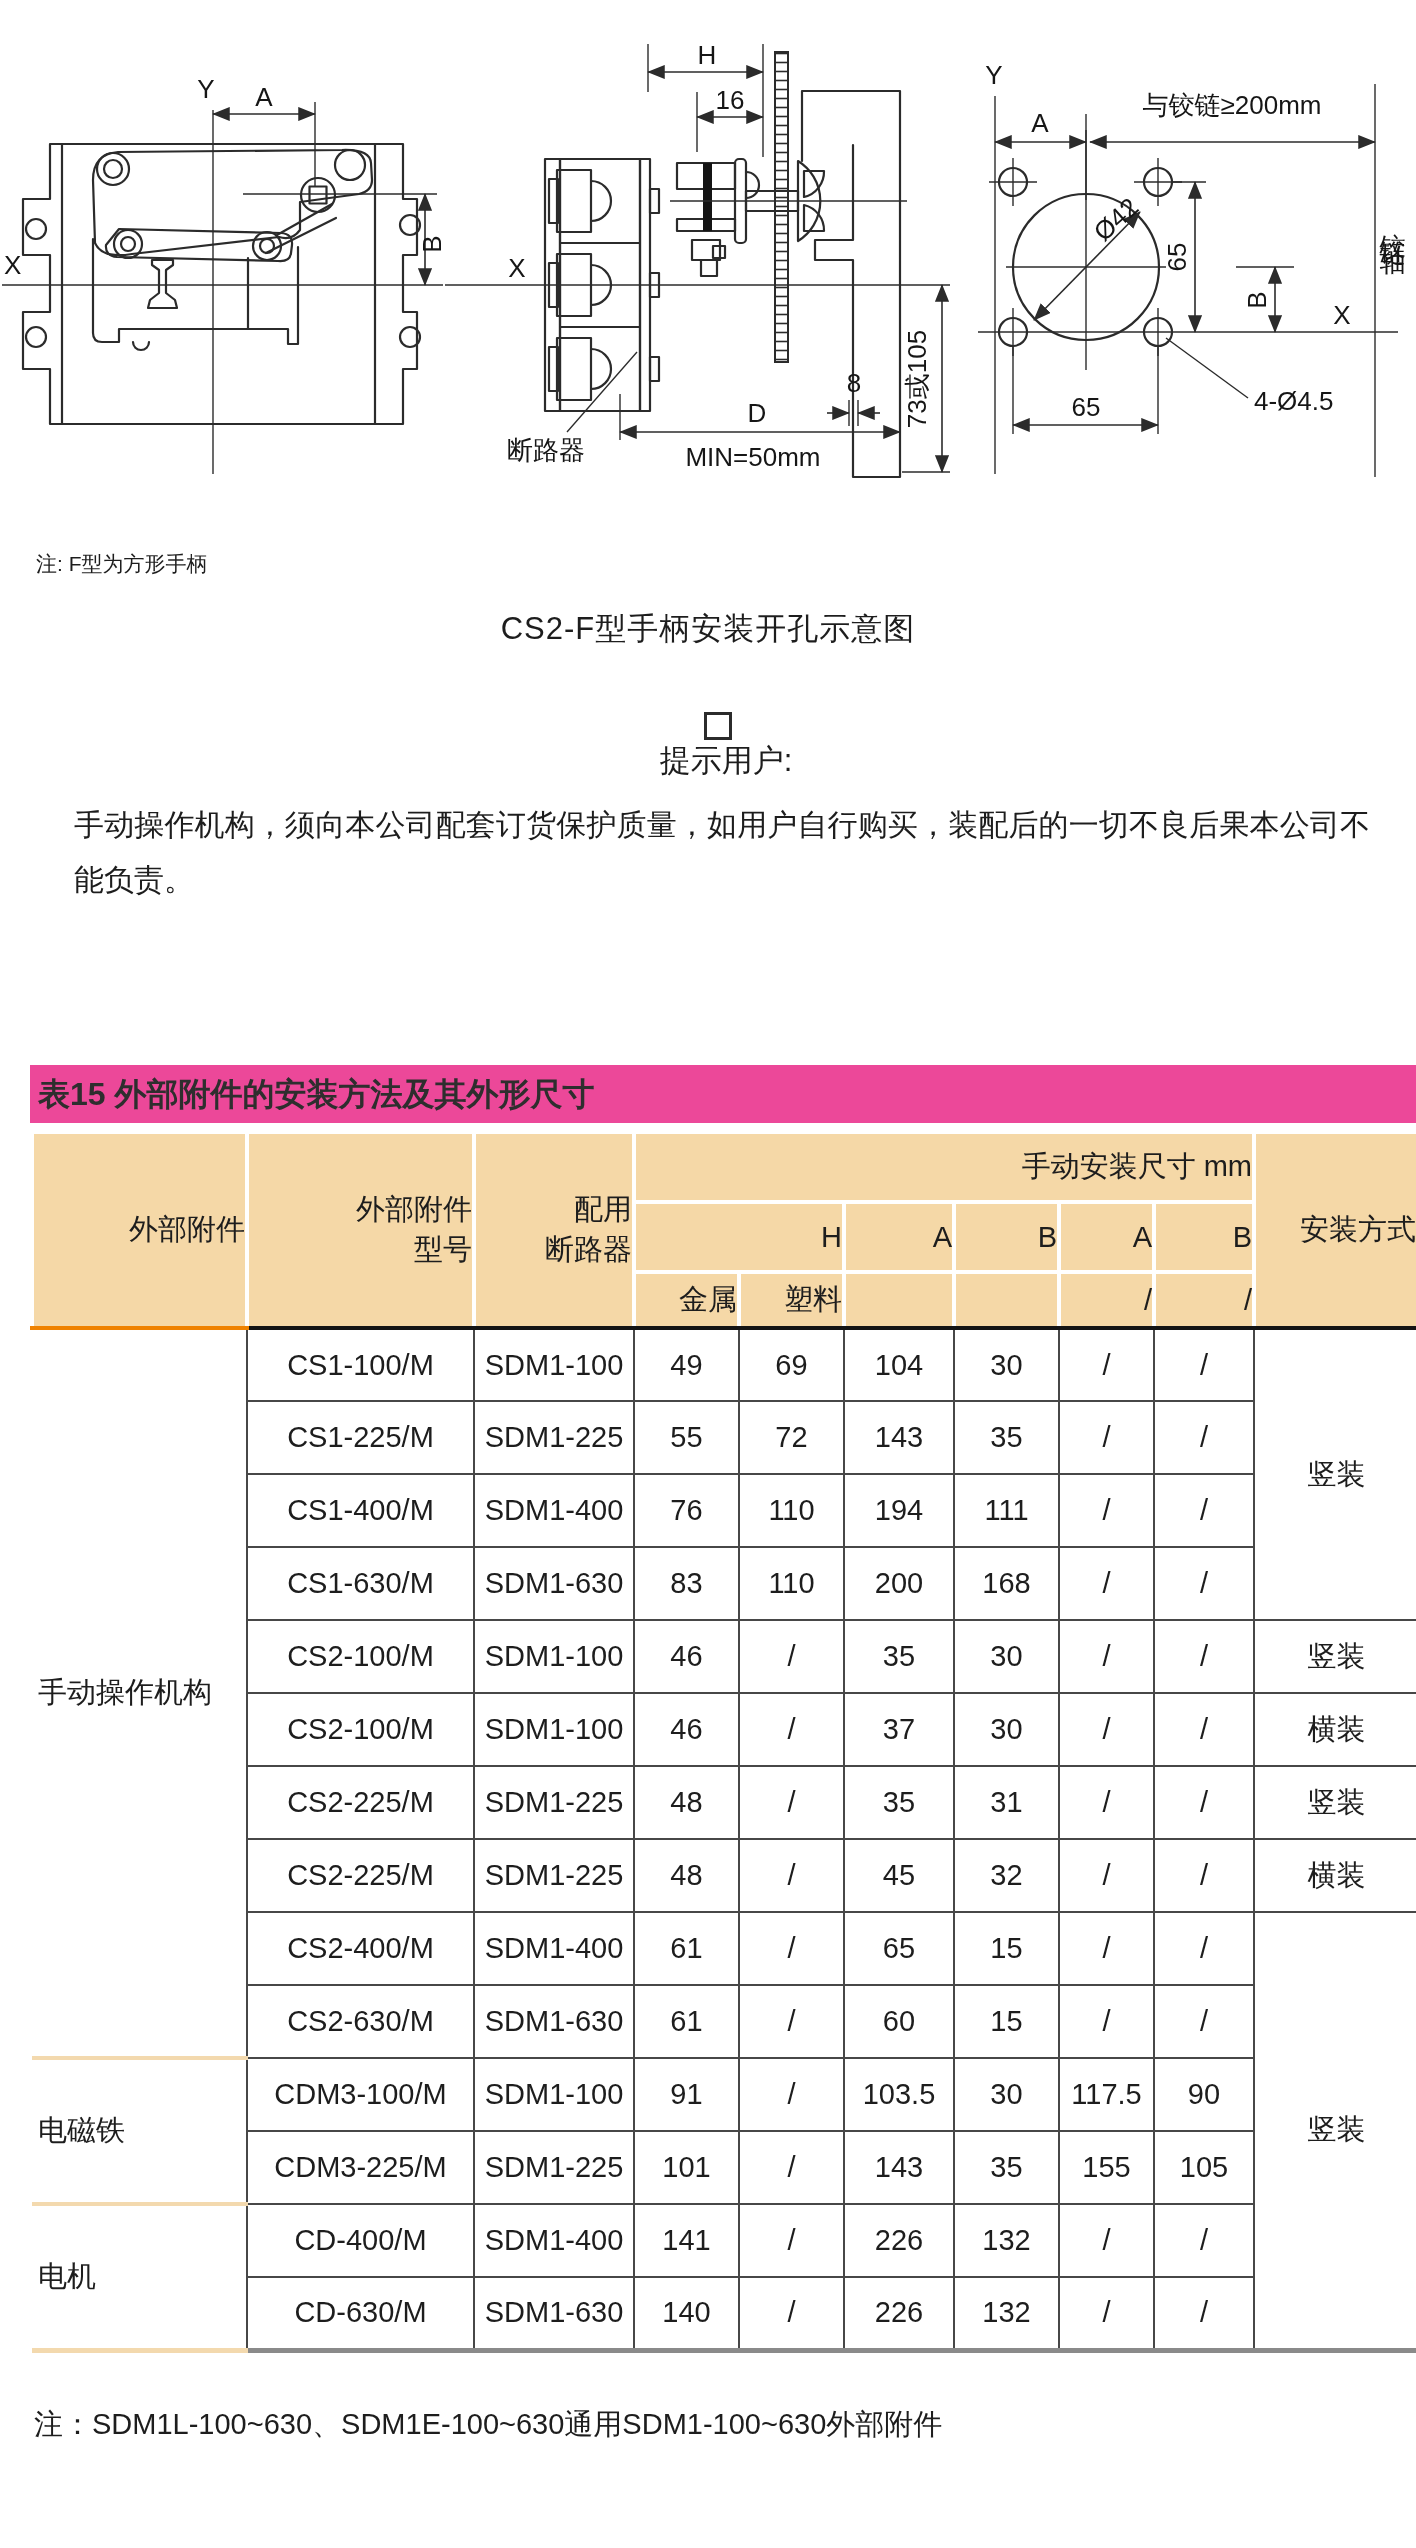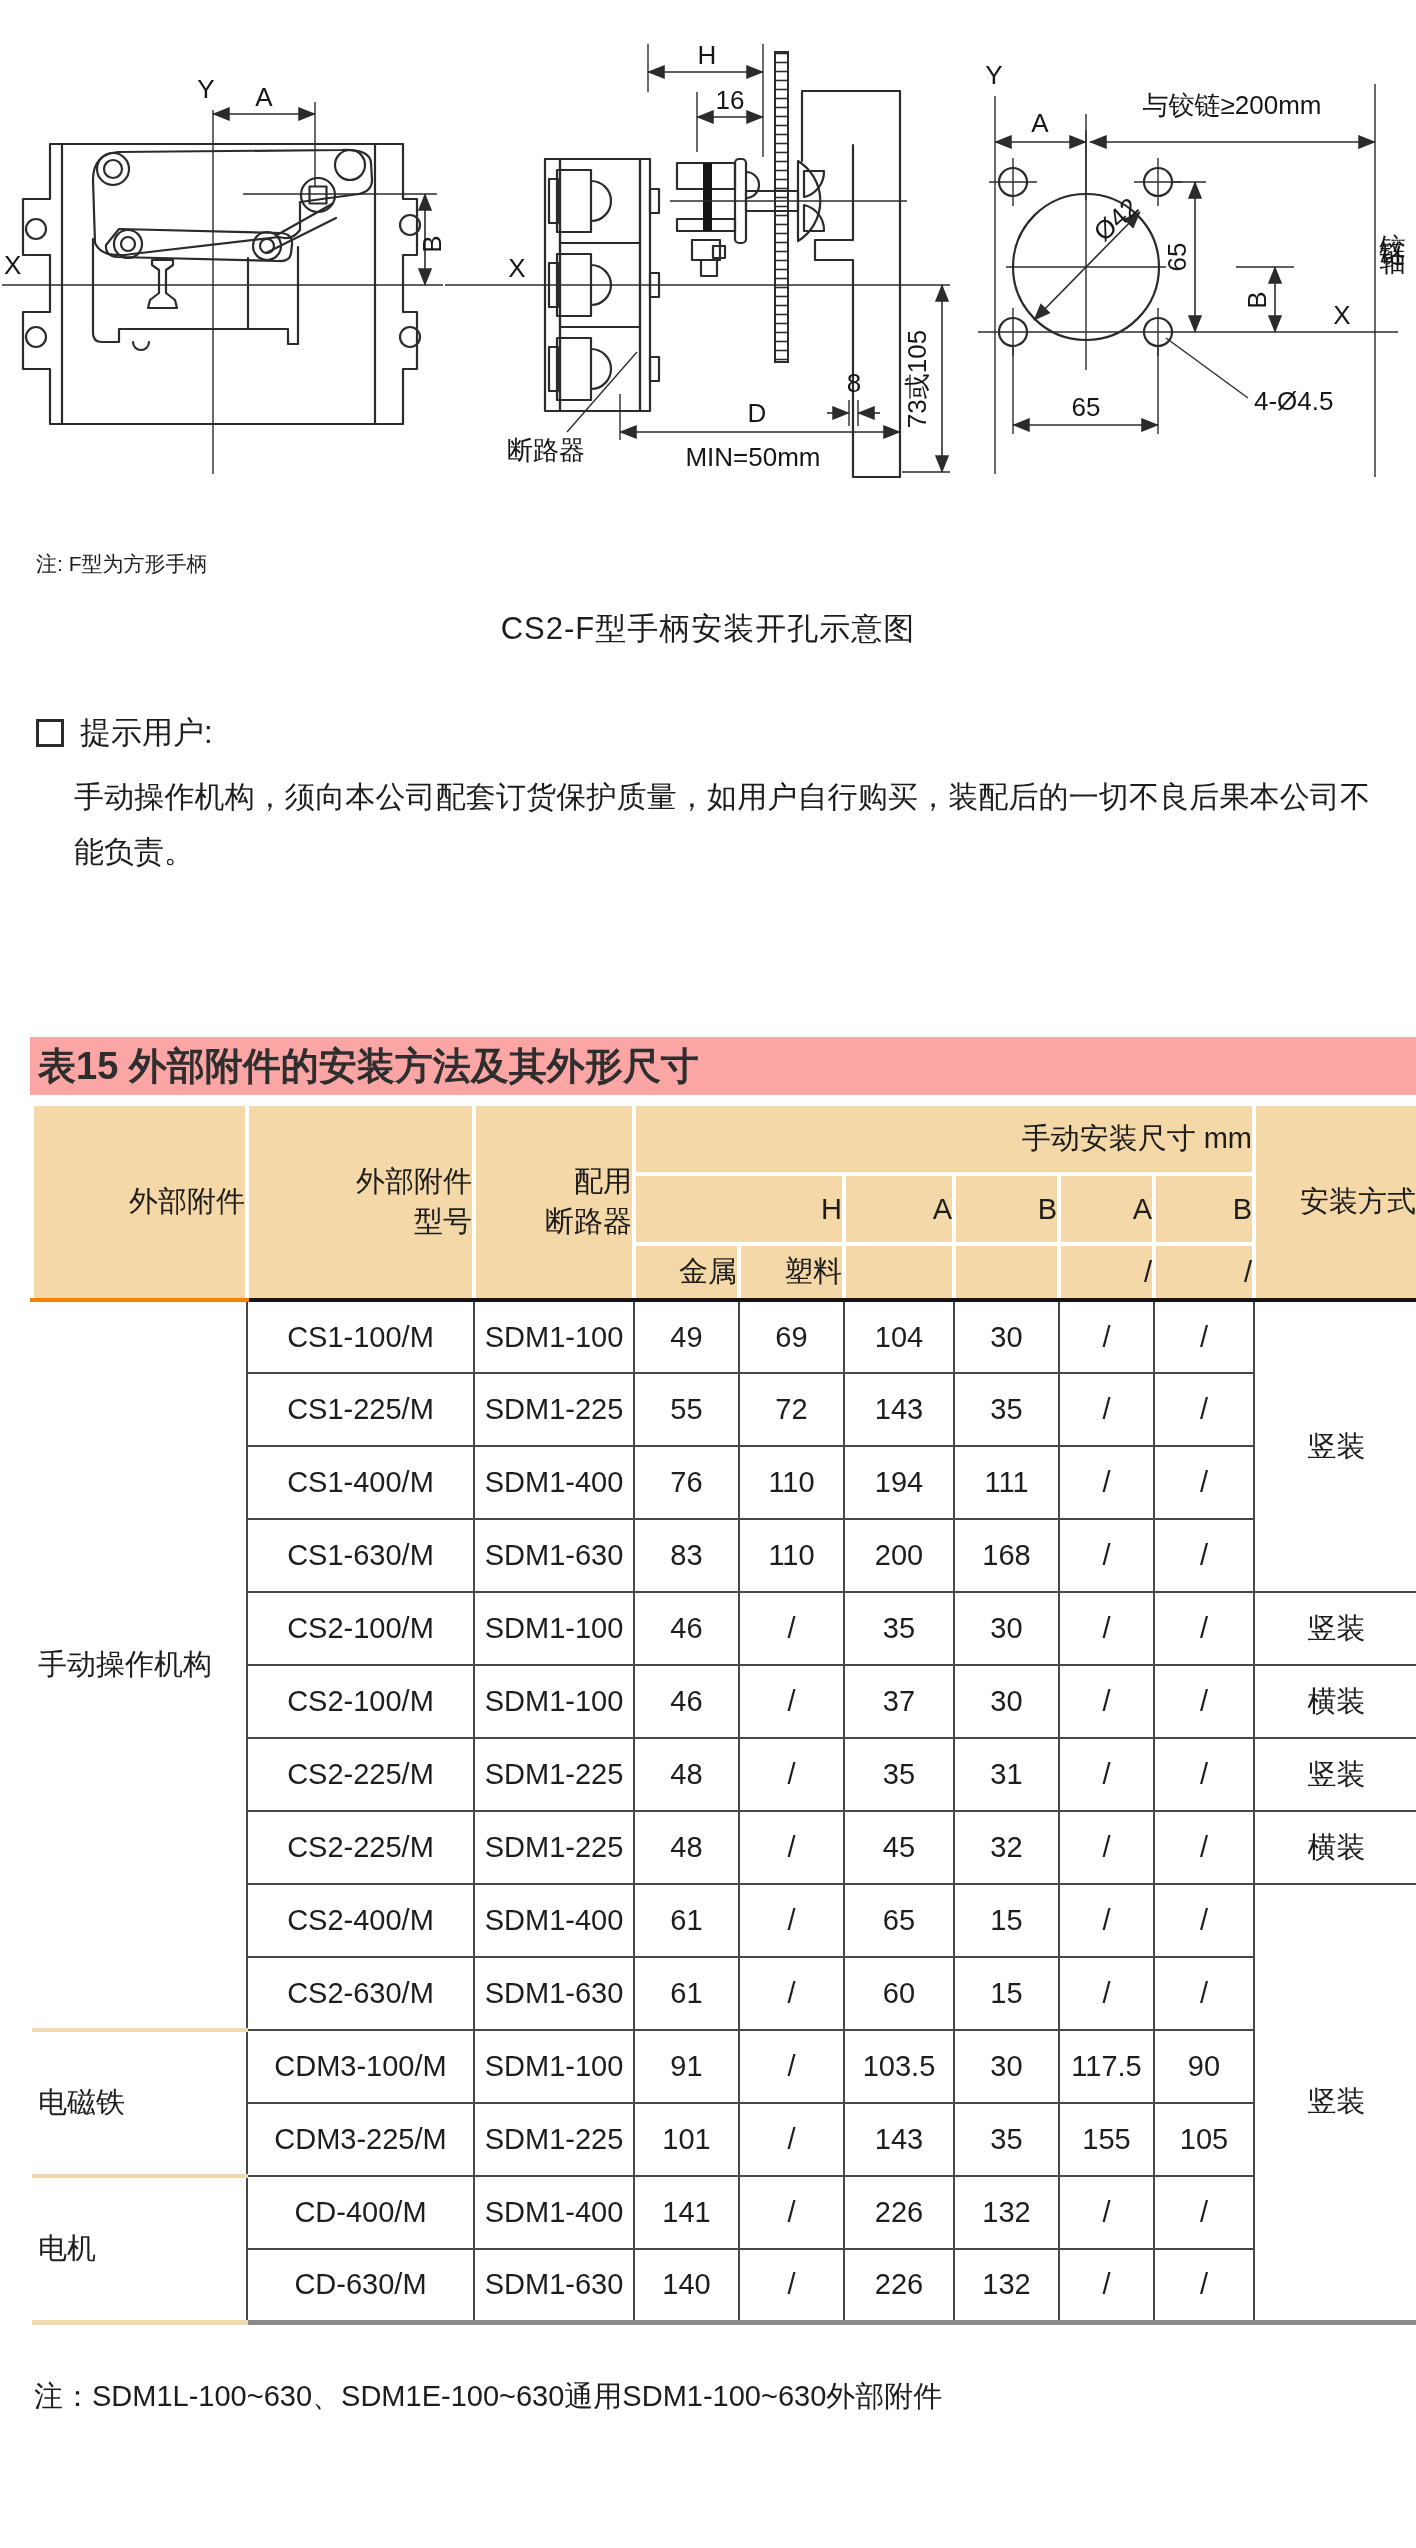--- a/index.html
+++ b/index.html
@@ -6,25 +6,25 @@
   .page{position:relative;width:1416px;height:2548px;background:#fff;overflow:hidden;
         font-family:"Liberation Sans","DejaVu Sans",sans-serif;color:#1d1d1d;}
   .figures{display:flex;align-items:flex-start;margin-top:22px;}
   svg{display:block;}
   svg .out{stroke:#2b2b2b;stroke-width:2.2;fill:none;stroke-linejoin:round;stroke-linecap:round;}
   svg .thin{stroke:#2b2b2b;stroke-width:1.4;fill:none;}
   svg .dim{stroke:#2b2b2b;stroke-width:1.6;fill:none;}
   svg text{font-family:"Liberation Sans","DejaVu Sans",sans-serif;font-size:26px;fill:#161616;}
   .note1{margin:48px 0 0 36px;font-size:21px;}
   .caption{margin:30px 0 0 0;text-align:center;font-size:31px;letter-spacing:1px;}
-  .tip-row{margin:62px 0 0 36px;display:flex;align-items:center;font-size:31px;}
+  .tip-row{margin:62px 0 0 36px;display:flex;align-items:center;font-size:31px;flex-direction:column;}
   .tip-square{width:22px;height:22px;border:3px solid #2b2b2b;margin-right:16px;flex:0 0 auto;}
   .tip-body{margin:16px 46px 0 74px;font-size:30px;line-height:1.82;text-align:justify;}
-  .table-title{margin:158px 0 0 30px;width:1378px;height:58px;background:#fca5a5;
-               line-height:58px;padding-left:8px;font-size:38px;font-weight:bold;color:#2e2e2e;}
+  .table-title{margin:158px 0 0 30px;width:1378px;height:58px;background:#ec4899;
+               line-height:58px;padding-left:8px;font-size:32px;font-weight:bold;color:#2e2e2e;}
   table{border-collapse:collapse;table-layout:fixed;width:1386px;margin:7px 0 0 30px;font-size:29px;color:#1d1d1d;}
   col.c1{width:215px}col.c2{width:227px}col.c3{width:160px}col.c4{width:105px}col.c5{width:105px}
   col.c6{width:110px}col.c7{width:105px}col.c8{width:95px}col.c9{width:100px}col.c10{width:164px}
   th{background:#f5d8a7;border:4px solid #fff;font-weight:normal;font-size:29px;text-align:right;padding:0;}
   tr.h1{height:70px}tr.h2{height:70px}tr.h3{height:56px}
   tr.h3 th{border-bottom:4px solid #141414;}
   th.c1h,th.c2h,th.c3h,th.c10h{border-bottom:4px solid #141414;}
   th.c1h{border-bottom-color:#ef8200;}
   tbody tr{height:73px;}
   tbody td{border:2px solid #474747;text-align:center;background:#fff;padding:0;}

